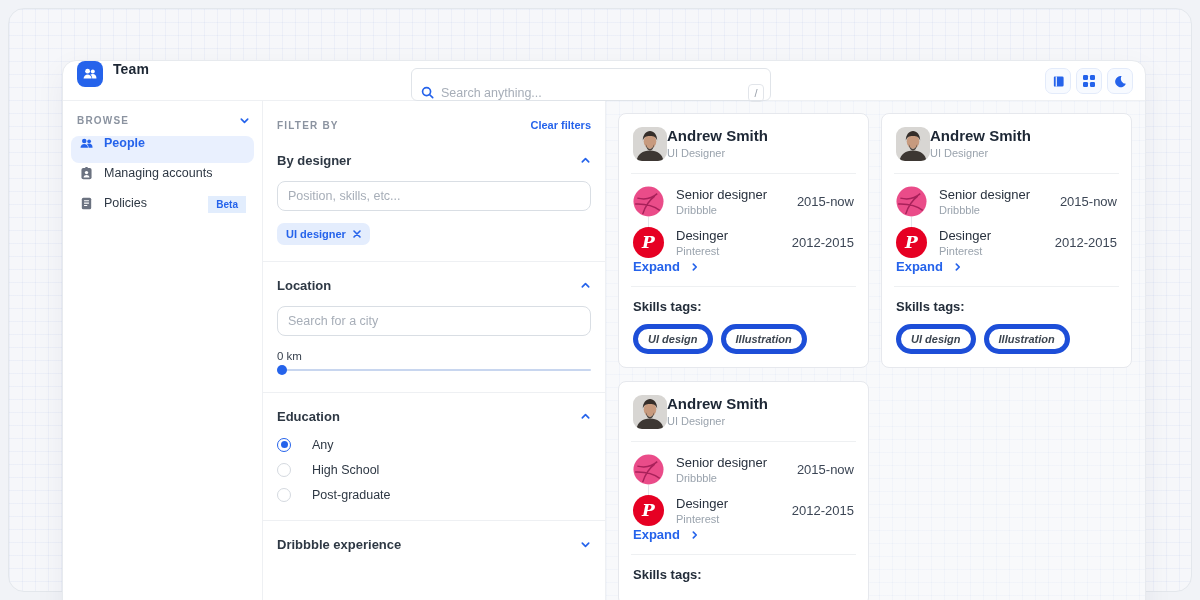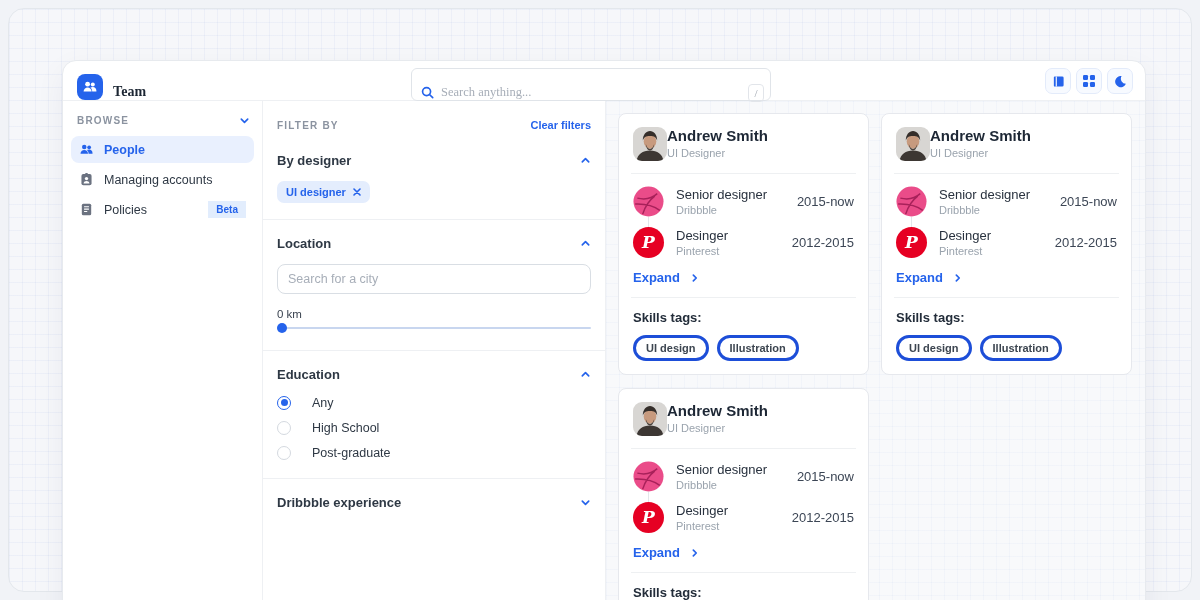--- a/index.html
+++ b/index.html
@@ -23,39 +23,39 @@
     background-size:13px 13px;
   }
   
   .window{
     position:absolute; left:62px; top:60px; width:1084px; height:570px;
     background:#fff; border:1px solid #e7eaee; border-radius:14px;
     box-shadow:0 10px 30px rgba(25,40,70,0.06);
     display:flex; flex-direction:column; overflow:hidden;
   }
   
-  .topbar{position:relative; height:40px; flex:0 0 40px; border-bottom:1px solid var(--line-soft); display:flex; align-items:flex-end;font-family:Liberation Serif, serif;}
+  .topbar{position:relative; height:40px; flex:0 0 40px; border-bottom:1px solid var(--line-soft); display:flex; align-items:flex-start;}
   .logo{width:26px;height:26px;border-radius:8px;background:var(--accent);margin-left:14px;display:flex;align-items:center;justify-content:center;}
   .app-title{margin-left:10px;font-size:14px;font-weight:700;color:var(--ink);letter-spacing:.1px;}
   .searchbox{
     position:absolute; left:348px; top:7px; width:360px; height:33px;
     border:1px solid #e0e4e9; border-radius:6px; background:#fff;
     display:flex; align-items:center; padding:16px 6px 0 9px;
   }
   .searchbox input{flex:1; border:0; outline:0; font-size:12.5px; color:#5a6470; margin-left:7px; font-family:inherit; background:transparent;}
   .searchbox input::placeholder{color:#a7aeb8;}
   .kbd{flex:0 0 auto; min-width:16px; height:18px; border:1px solid #e2e5ea; border-radius:4px; color:#9aa1ab; font-size:11px; display:flex; align-items:center; justify-content:center; padding:0 4px;}
   .top-actions{position:absolute; right:12px; top:7px; display:flex; gap:5px;}
   .icon-btn{width:26px;height:26px;border-radius:7px;border:1px solid #e3ebfa;background:#f7faff;display:flex;align-items:center;justify-content:center;cursor:pointer;}
   
   .cols{flex:1; display:flex; min-height:0;}
   .sidebar{width:200px; flex:0 0 200px; border-right:1px solid var(--line-soft); padding:14px 8px 0;}
   .browse-row{display:flex;align-items:center;justify-content:space-between;padding:0 4px 0 6px;margin-bottom:10px;}
   .browse-label{font-size:10px;font-weight:700;letter-spacing:1.2px;color:#8b93a0;}
-  .side-item{display:flex;align-items:center;gap:10px;height:27px;border-radius:8px;padding:0 8px;margin-bottom:3px;font-size:12.5px;color:var(--ink-2);cursor:pointer;}
+  .side-item{display:flex;align-items:flex-start;gap:10px;height:27px;border-radius:8px;padding:0 8px;margin-bottom:3px;font-size:12.5px;color:var(--ink-2);cursor:pointer;}
   .side-item.active{background:var(--accent-soft);color:var(--accent);font-weight:600;}
   .badge{margin-left:auto;background:#e2edfd;color:var(--accent);font-size:10px;font-weight:700;border-radius:0;padding:3px 8px;}
   
   .filters{width:343px; flex:0 0 343px; border-right:1px solid var(--line-soft); padding:18px 14px 0; overflow:hidden;}
   .filters-top{display:flex;align-items:center;justify-content:space-between;margin-bottom:22px;}
   .filters-heading{font-size:10px;font-weight:700;letter-spacing:1.2px;color:#8b93a0;text-align:center;}
   .clear-link{font-size:11px;font-weight:700;color:var(--accent);cursor:pointer;}
   .sec-head{display:flex;align-items:center;justify-content:space-between;margin-bottom:13px;cursor:pointer;}
   .sec-title{font-size:13px;font-weight:600;color:var(--ink-2);}
   .f-input{width:100%;height:30px;border:1px solid #d9dee4;border-radius:8px;padding:0 10px;font-size:12.5px;color:#5a6470;font-family:inherit;outline:0;background:#fff;}
@@ -90,25 +90,25 @@
   .cdiv{border:0;border-top:1px solid #eef0f2;margin:12px -2px;}
   .pos-rows{position:relative;}
   .pos-rows::before{content:"";position:absolute;left:15px;top:30px;bottom:30px;width:1px;background:#e3e6ea;}
   .pos-row{display:flex;align-items:center;gap:12px;margin-bottom:10px;position:relative;}
   .pos-row:last-child{margin-bottom:0;}
   .pos-icon{width:31px;height:31px;border-radius:50%;flex:0 0 31px;display:flex;align-items:center;justify-content:center;position:relative;background:#fff;}
   .pos-texts{flex:1;min-width:0;}
   .pos-title{font-size:13px;color:#28313e;}
   .pos-sub{font-size:11px;color:var(--muted);margin-top:2px;}
   .pos-date{font-size:13px;color:#3c4document;color:#3c4655;}
-  .expand{display:flex;align-items:center;gap:10px;margin-top:12px;cursor:pointer;}
+  .expand{display:flex;align-items:center;gap:10px;margin-top:1px;cursor:pointer;}
   .expand-label{font-size:13px;font-weight:700;color:var(--accent);}
   .skills-label{font-size:13px;font-weight:600;color:#232d3a;margin:1px 0 10px;}
   .chips{display:flex;gap:8px;}
-  .chip{border:3px solid #1d4ed8;border-radius:999px;background:#fff;padding:4px 10px;font-size:11px;font-weight:600;color:#3c4550;}
+  .chip{border:5px solid #1d4ed8;border-radius:999px;background:#fff;padding:4px 10px;font-size:11px;font-weight:600;color:#3c4550;font-style:italic;}
   .pin-p{color:#fff;font-weight:800;font-size:17px;font-family:"DejaVu Serif", serif;font-style:italic;line-height:1;}
   svg{display:block;}
 </style>
 </head>
 <body>
 
 <div class="frame"></div>
 
 <div class="window">
 
@@ -200,20 +200,21 @@
         <span class="filters-heading">FILTER BY</span>
         <span class="clear-link">Clear filters</span>
       </div>
 
       <div class="sec-head">
         <span class="sec-title">By designer</span>
         <svg width="11" height="11" viewBox="0 0 12 12" fill="none" stroke="#2563eb" stroke-width="1.8" stroke-linecap="round" stroke-linejoin="round">
             <path d="M2.5 7.5 6 4l3.5 3.5"></path>
           </svg>
       </div>
+      <input class="f-input" type="text" placeholder="Position, skills, etc..." style="">
       <div class="tagrow">
         <span class="f-tag">
           <span>UI designer</span>
           <svg width="8" height="8" viewBox="0 0 8 8" stroke="#2563eb" stroke-width="1.6" stroke-linecap="round">
               <path d="M1 1l6 6M7 1L1 7"></path>
             </svg>
         </span>
       </div>
 
       <hr class="fdiv">

